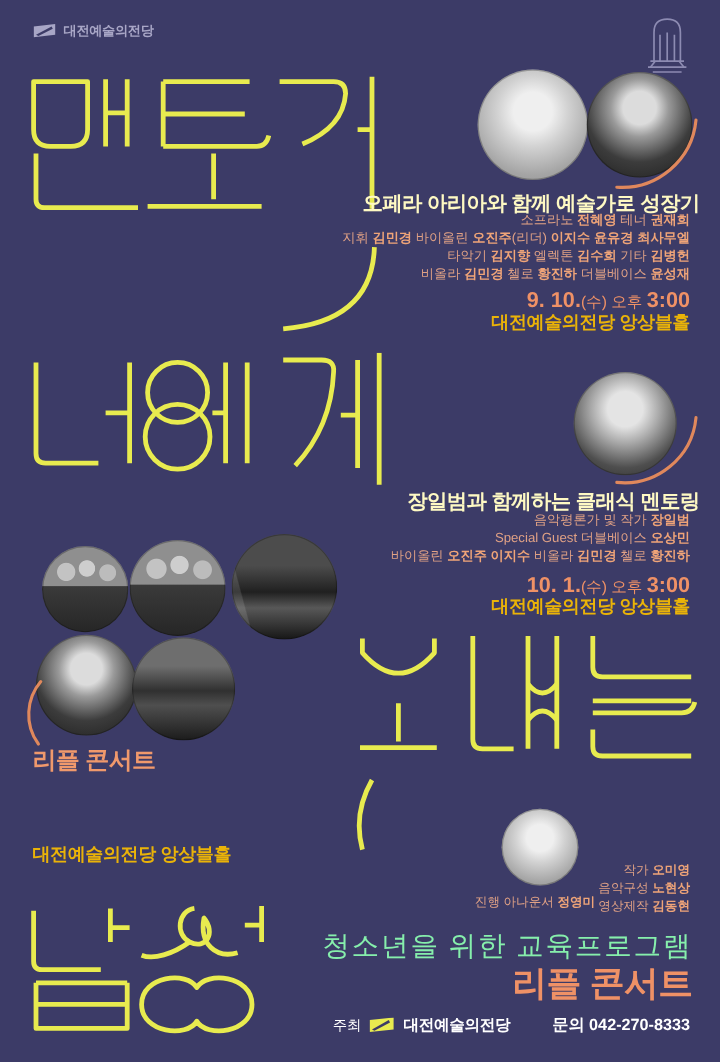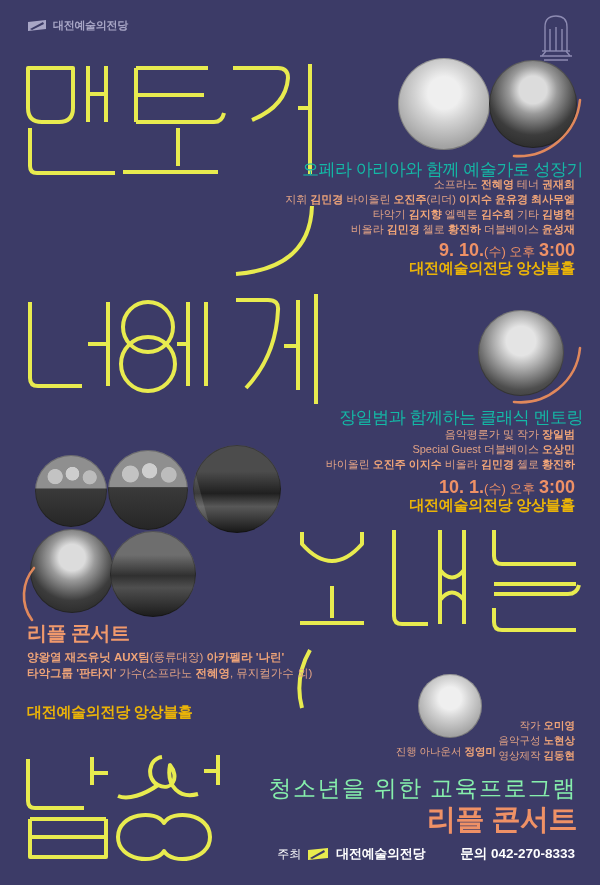--- a/index.html
+++ b/index.html
@@ -20,21 +20,21 @@
      linear-gradient(180deg,#8f8f8f 0 46%,#3a3a3a 47%,#262626);}
   .ph-scene{background:
      linear-gradient(115deg,rgba(255,255,255,.18) 0 6%,rgba(255,255,255,0) 7%),
      linear-gradient(75deg,rgba(255,255,255,.12) 12% 16%,rgba(255,255,255,0) 17%),
      linear-gradient(180deg,#4c4c4c 0 30%,#202020 55%,#585858 70%,#161616);}
   .ph-scene2{background:
      linear-gradient(245deg,rgba(255,255,255,.15) 0 5%,rgba(255,255,255,0) 6%),
      linear-gradient(180deg,#6e6e6e 0 28%,#303030 52%,#4f4f4f 66%,#1b1b1b);}
 
   
-  .sec-title{position:absolute;color:#14b8a6;font-weight:400;font-size:17px;letter-spacing:-.5px;white-space:nowrap;}
+  .sec-title{position:absolute;color:#fef9c3;font-weight:700;font-size:17px;letter-spacing:-.5px;white-space:nowrap;}
   .credits{position:absolute;text-align:right;color:#e0a185;font-size:11px;line-height:15px;white-space:nowrap;}
   .credits .b{font-weight:700;color:#efa478;}
   .credits.left{text-align:left;font-size:11.5px;}
   .date{position:absolute;color:#ef9166;font-weight:700;font-size:18px;white-space:nowrap;}
   .date span{vertical-align:baseline;}
   .date span:not(.b){font-size:13px;font-weight:400;}
   .venue{position:absolute;color:#eab308;font-size:15px;font-weight:600;letter-spacing:-.3px;white-space:nowrap;}
   .right{text-align:right;}
 
   .calli{position:absolute;}
@@ -160,24 +160,20 @@
   <div class="photo ph-group" style="left:35px;top:455px;width:72px;height:72px;"></div>
   <div class="photo ph-group" style="left:108px;top:450px;width:80px;height:80px;"></div>
   <div class="photo ph-scene" style="left:193px;top:445px;width:88px;height:88px;"></div>
   <div class="photo ph-dark" style="left:30px;top:529px;width:84px;height:84px;"></div>
   <div class="photo ph-scene2" style="left:110px;top:531px;width:86px;height:86px;"></div>
   <svg class="arc abs" style="left:18px;top:566px;" width="32" height="56" viewBox="0 0 32 56">
     <path d="M16,2 C4,16 2,38 14,54"></path>
   </svg>
 
   <div class="p3-title" style="left:27px;top:620px;">리플 콘서트</div>
-  <div class="credits left" style="left:27px;top:650px;line-height:15.5px;">
-    <div><span class="b">양왕열 재즈유닛</span><span>   </span><span class="b">AUX팀</span><span>(풍류대장)   </span><span class="b">아카펠라 '나린'</span></div>
-    <div><span class="b">타악그룹 '판타지'</span><span>   가수(소프라노 </span><span class="b">전혜영</span><span>, 뮤지컬가수 외)</span></div>
-  </div>
   <div class="venue" style="left:27px;top:703px;">대전예술의전당 앙상블홀</div>
 
   <div class="photo ph-light" style="left:418px;top:674px;width:64px;height:64px;"></div>
   <div class="staff-caption" style="left:360px;top:745px;width:136px;text-align:right;"><span>진행 아나운서 </span><span class="b">정영미</span></div>
   <div class="staff" style="right:25px;top:718px;">
     <div><span>작가 </span><span class="b">오미영</span></div>
     <div><span>음악구성 </span><span class="b">노현상</span></div>
     <div><span>영상제작 </span><span class="b">김동현</span></div>
   </div>
 

